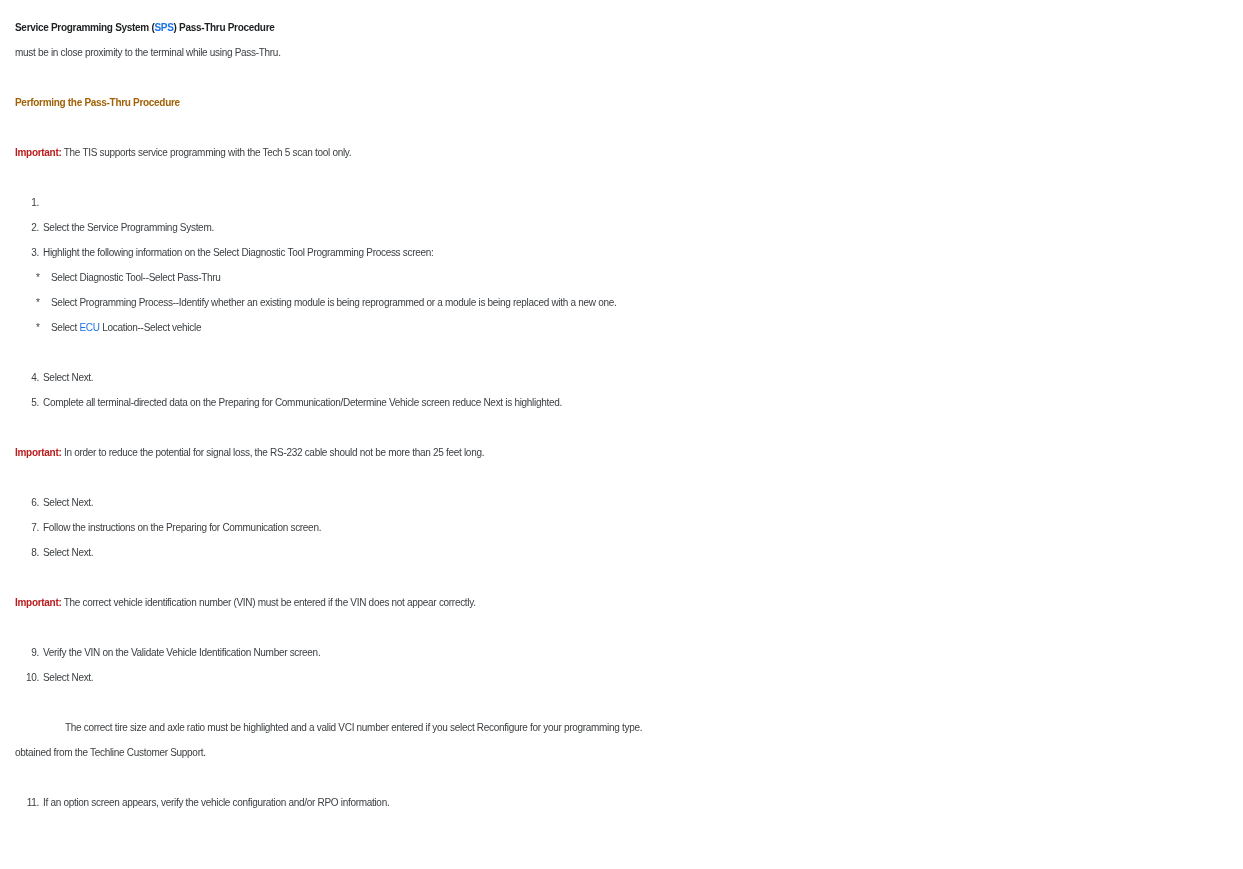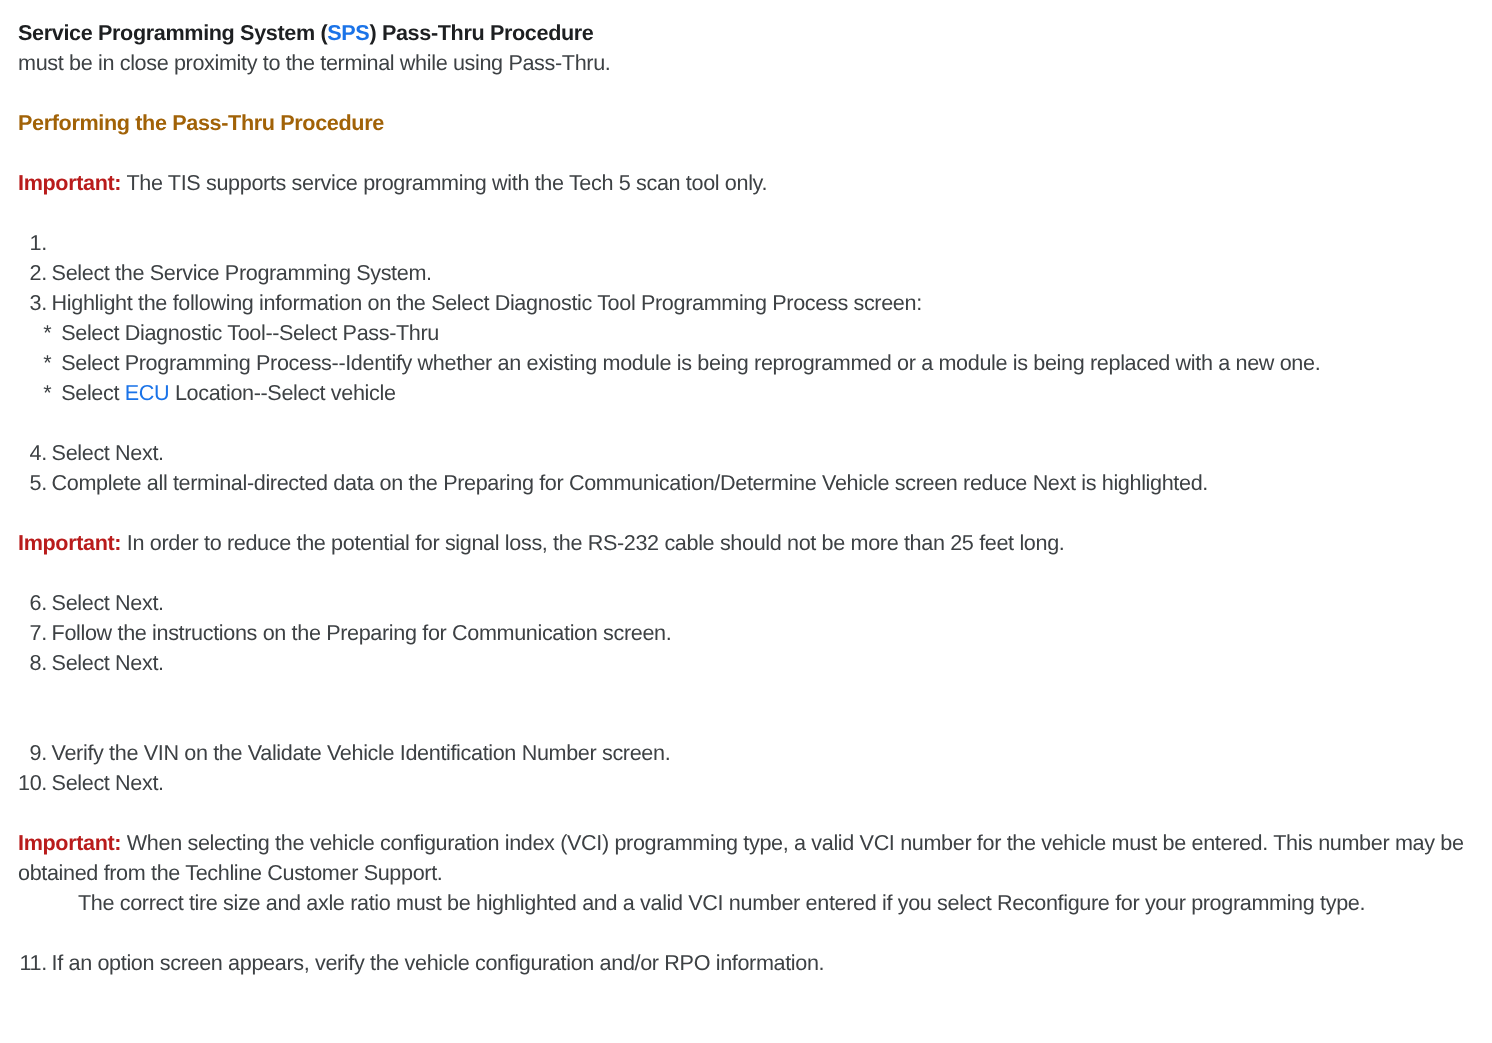--- a/index.html
+++ b/index.html
@@ -4,21 +4,21 @@
 <style>
   * { margin: 0; padding: 0; box-sizing: border-box; }
   html, body {
     width: 1243px; height: 869px;
     background: #ffffff;
     overflow: hidden;
     font-family: "Liberation Sans", "DejaVu Sans", sans-serif;
   }
   .page {
     padding: 15px 8px 0 15px;
-    font-size: 18px;
+    font-size: 10px;
     letter-spacing: -0.3px;
     color: #3d4144;
   }
   .line {
     height: 25px;
     line-height: 25px;
     white-space: nowrap;
     overflow: hidden;
   }
   .spacer { height: 25px; }
@@ -113,39 +113,39 @@
     <span class="num">7.</span>
     <span class="step-text">Follow the instructions on the Preparing for Communication screen.</span>
   </div>
   <div class="step line">
     <span class="num">8.</span>
     <span class="step-text">Select Next.</span>
   </div>
 
   <div class="spacer"></div>
 
+  <div class="line">
+    <span class="imp-label">Important:</span><span> The correct vehicle identification number (VIN) must be entered if the VIN does not appear correctly.</span>
+  </div>
 
   <div class="spacer"></div>
 
   <div class="step line">
     <span class="num">9.</span>
     <span class="step-text">Verify the VIN on the Validate Vehicle Identification Number screen.</span>
   </div>
   <div class="step line">
     <span class="num">10.</span>
     <span class="step-text">Select Next.</span>
   </div>
 
   <div class="spacer"></div>
 
-  <div class="line">
-    <span class="imp-label">Important:</span><span> When selecting the vehicle configuration index (VCI) programming type, a valid VCI number for the vehicle must be entered. This number may be</span>
-  </div>
+  <div class="line indent-cont">The correct tire size and axle ratio must be highlighted and a valid VCI number entered if you select Reconfigure for your programming type.</div>
   <div class="line">obtained from the Techline Customer Support.</div>
-  <div class="line indent-cont">The correct tire size and axle ratio must be highlighted and a valid VCI number entered if you select Reconfigure for your programming type.</div>
 
   <div class="spacer"></div>
 
   <div class="step line">
     <span class="num">11.</span>
     <span class="step-text">If an option screen appears, verify the vehicle configuration and/or RPO information.</span>
   </div>
 
 </div>
 

